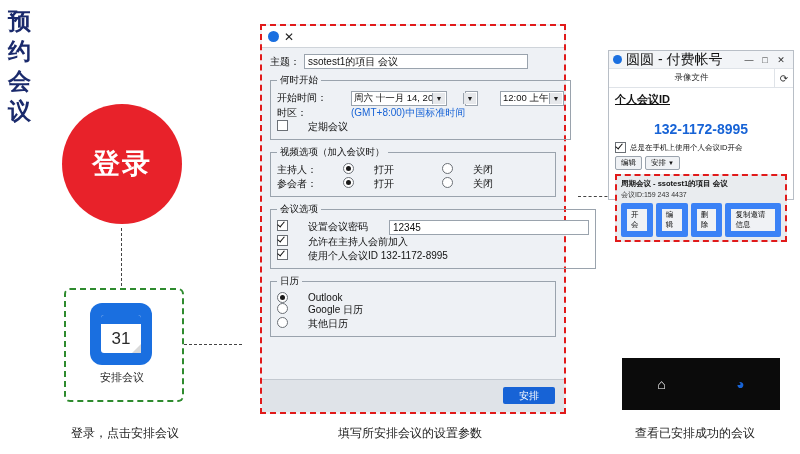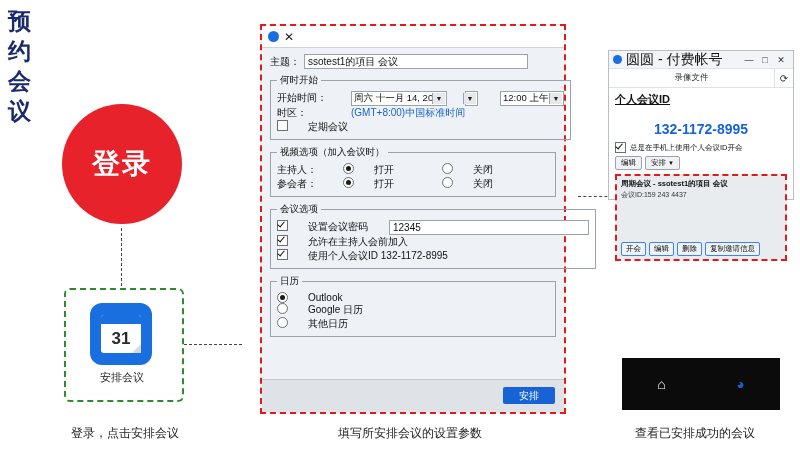--- a/index.html
+++ b/index.html
@@ -12,21 +12,21 @@
   .red-circle{position:absolute;left:62px;top:104px;width:120px;height:120px;border-radius:50%;background:#e8222a;display:flex;align-items:center;justify-content:center;font-family:Liberation Mono, monospace;}
   .red-circle span{color:#ffffff;font-size:28px;font-weight:bold;letter-spacing:2px;}
 
   .dash-vert{position:absolute;left:121px;top:228px;width:0;height:58px;border-left:1px dashed #444;}
 
   
   .green-box{position:absolute;left:64px;top:288px;width:116px;height:110px;border:2px dashed #2e8b2e;border-radius:6px;}
   .app-icon{position:absolute;left:90px;top:303px;width:62px;height:62px;border-radius:12px;background:#1a6fe0;display:flex;align-items:center;justify-content:center;}
   .cal-glyph{width:40px;height:38px;background:#ffffff;border-radius:3px;position:relative;display:flex;align-items:flex-end;justify-content:center;}
   .cal-top{position:absolute;left:0;top:0;width:100%;height:9px;background:#1a6fe0;border-radius:3px 3px 0 0;}
-  .cal-num{font-size:17px;color:#2b2b2b;font-weight:bold;line-height:28px;}
+  .cal-num{font-size:17px;color:#2b2b2b;font-weight:normal;line-height:28px;}
   .cal-fold{position:absolute;right:0;bottom:0;width:0;height:0;border-left:9px solid transparent;border-bottom:9px solid #d9d9d9;}
   .app-label{position:absolute;left:64px;top:370px;width:116px;text-align:center;font-size:11px;color:#222;}
 
   .caption{position:absolute;font-size:12px;color:#222;text-align:center;}
   .cap1{left:40px;top:425px;width:170px;}
   .cap2{left:260px;top:425px;width:300px;}
   .cap3{left:600px;top:425px;width:190px;}
 
   .dash-h1{position:absolute;left:184px;top:344px;width:58px;border-top:1px dashed #444;}
   .dash-h2{position:absolute;left:578px;top:196px;width:40px;border-top:1px dashed #444;}
@@ -80,21 +80,21 @@
   .pm-id{font-size:14px;color:#1763d6;font-weight:bold;text-align:center;margin:2px 0 5px 0;}
   .pm-chk{display:flex;align-items:center;font-size:7.5px;color:#111;margin-bottom:3px;}
   .small-btns{display:flex;gap:3px;margin-bottom:4px;}
   .sbtn{border:1px solid #9aa3ad;background:#f0f2f5;font-size:7.5px;color:#111;padding:1px 5px;border-radius:2px;}
   .sbtn .car{font-size:6px;margin-left:2px;}
 
   .meet-box{border:2px dashed #e11a1a;padding:3px 4px;box-sizing:border-box;background:#e9ecef;}
   .meet-title{font-size:7.5px;color:#111;font-weight:bold;margin-bottom:1px;}
   .meet-sub{font-size:7px;color:#333;margin-bottom:3px;}
   .meet-btns{display:flex;gap:3px;}
-  .mbtn{border:1px solid #3b82f6;background:#f0f2f5;font-size:7.5px;color:#111;padding:1px 4px;border-radius:2px;margin-top:39px;}
+  .mbtn{border:6px solid #3b82f6;background:#f0f2f5;font-size:7.5px;color:#111;padding:1px 4px;border-radius:2px;}
 
   
   .phone{position:absolute;left:622px;top:358px;width:158px;height:52px;background:#0b0b0b;display:flex;align-items:center;justify-content:space-around;}
   .phone .pi{color:#ffffff;font-size:14px;}
   .phone .pi.active{color:#1763d6;}
 </style>
 </head>
 <body>
 
 <div class="left-title">预约会议</div>

